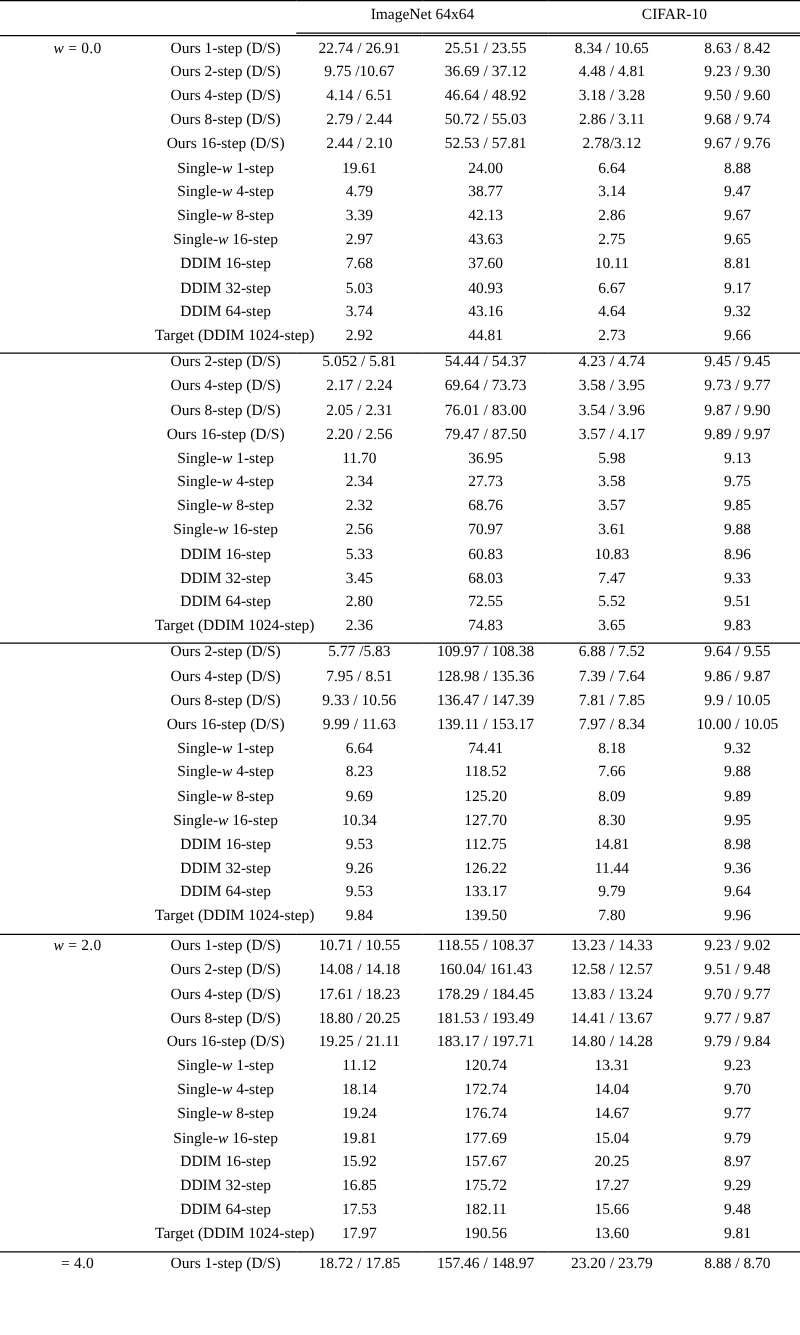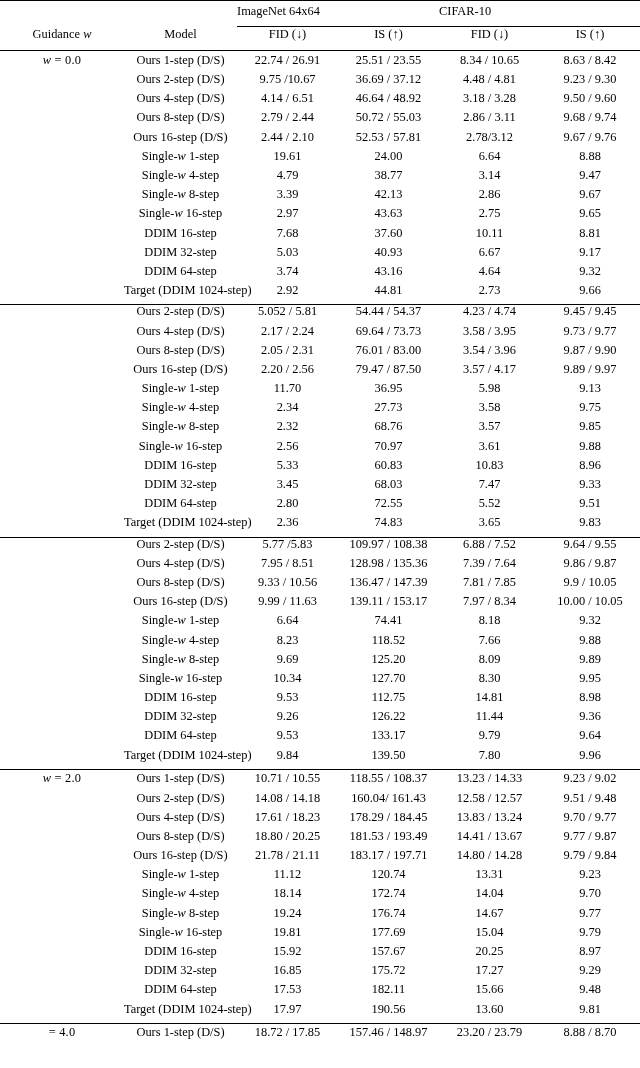--- a/index.html
+++ b/index.html
@@ -36,21 +36,21 @@
   col.c-cf-is    { width: 100px; }
 
   .cell-center { text-align: center; }
 
   
   .toprule td      { border-top: 1.4px solid #000; height: 3px; }
   .midrule td      { border-bottom: 0.9px solid #000; height: 1px; }
 
   .cmid { border-bottom: 0.9px solid #000; }
 
-  .span-head { }
+  .span-head { text-align: center; }
 
   .hdr-row td { padding-bottom: 2px; padding-top: 1px; }
 
   .grp-row > td { padding-top: 2.5px; margin-left: 40px; }
 
   .math-i {
     font-style: italic;
     font-family: "Liberation Serif", "DejaVu Serif", serif;
   }
   .guidance-label { letter-spacing: 0.2px; }
@@ -76,28 +76,20 @@
         <td></td>
         <td></td>
         <td></td>
         <td></td>
       </tr>
       <tr class="hdr-row">
         <td colspan="2"></td>
         <td colspan="2" class="span-head cmid">ImageNet 64x64</td>
         <td colspan="2" class="span-head cmid">CIFAR-10</td>
       </tr>
-      <tr class="hdr-row">
-        <td class="cell-center">Guidance <span class="math-i">w</span></td>
-        <td class="cell-center">Model</td>
-        <td class="cell-center">FID (↓)</td>
-        <td class="cell-center">IS (↑)</td>
-        <td class="cell-center">FID (↓)</td>
-        <td class="cell-center">IS (↑)</td>
-      </tr>
       <tr class="midrule">
         <td></td>
         <td></td>
         <td></td>
         <td></td>
         <td></td>
         <td></td>
       </tr>
       <tr class="data-row grp-row">
         <td class="cell-center guidance-label"><span class="math-i">w</span> = 0.0</td>
@@ -447,21 +439,21 @@
         <td class="cell-center guidance-label"></td>
         <td class="cell-center nowrap">Ours 8-step (D/S)</td>
         <td class="cell-center nowrap">18.80 / 20.25</td>
         <td class="cell-center nowrap">181.53 / 193.49</td>
         <td class="cell-center nowrap">14.41 / 13.67</td>
         <td class="cell-center nowrap">9.77 / 9.87</td>
       </tr>
       <tr class="data-row">
         <td class="cell-center guidance-label"></td>
         <td class="cell-center nowrap">Ours 16-step (D/S)</td>
-        <td class="cell-center nowrap">21.78 / 21.11</td>
+        <td class="cell-center nowrap">19.25 / 21.11</td>
         <td class="cell-center nowrap">183.17 / 197.71</td>
         <td class="cell-center nowrap">14.80 / 14.28</td>
         <td class="cell-center nowrap">9.79 / 9.84</td>
       </tr>
       <tr class="data-row">
         <td class="cell-center guidance-label"></td>
         <td class="cell-center nowrap">Single-<span class="math-i">w</span> 1-step</td>
         <td class="cell-center nowrap">11.12</td>
         <td class="cell-center nowrap">120.74</td>
         <td class="cell-center nowrap">13.31</td>

